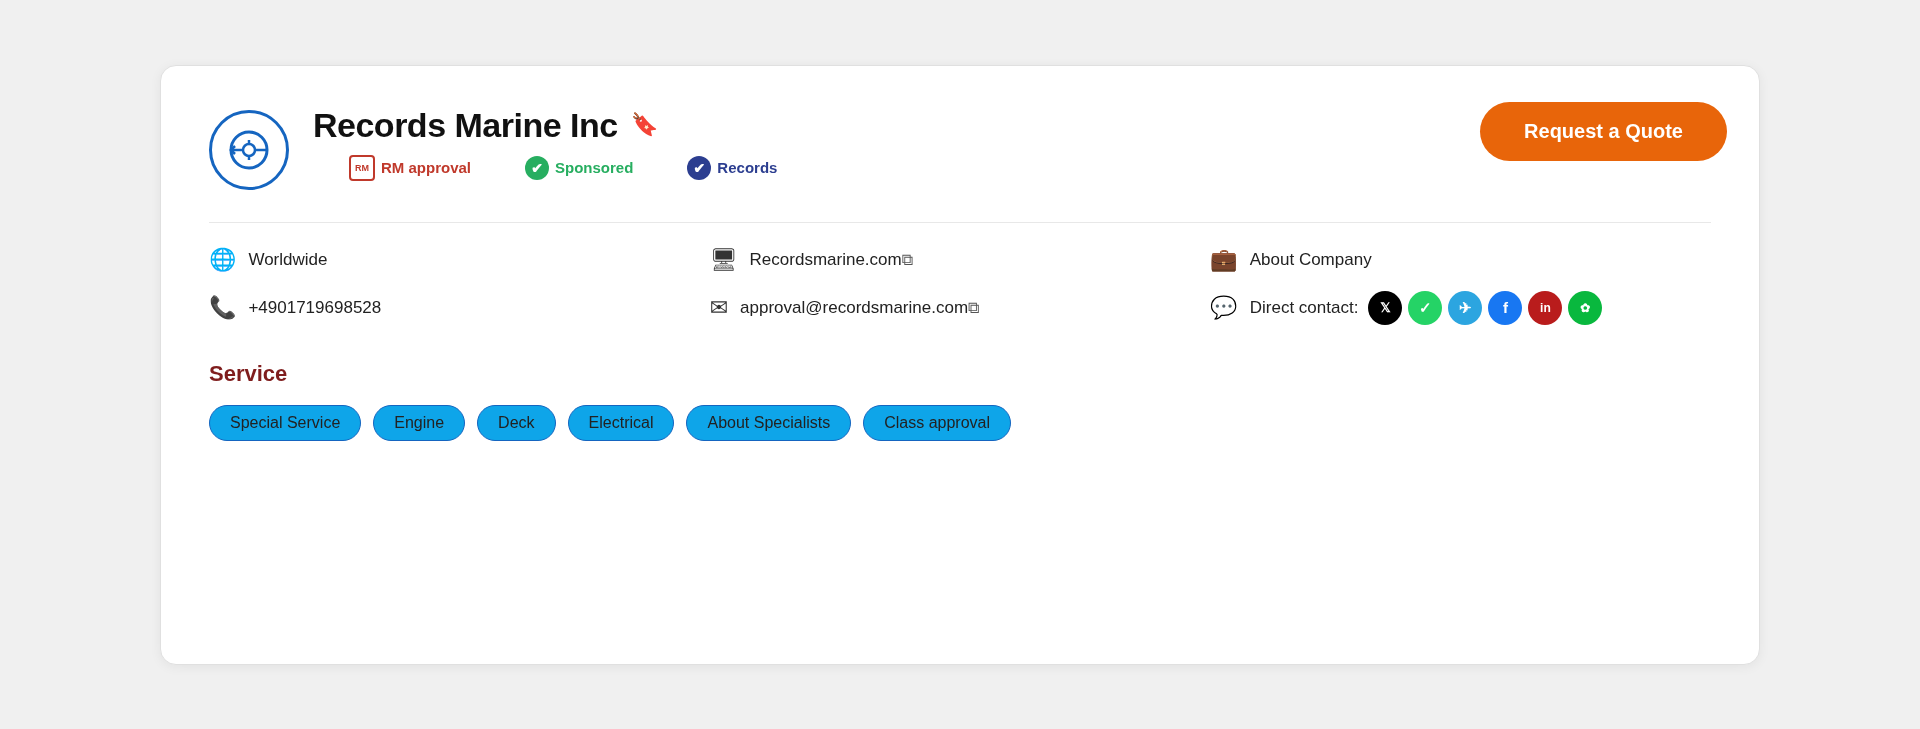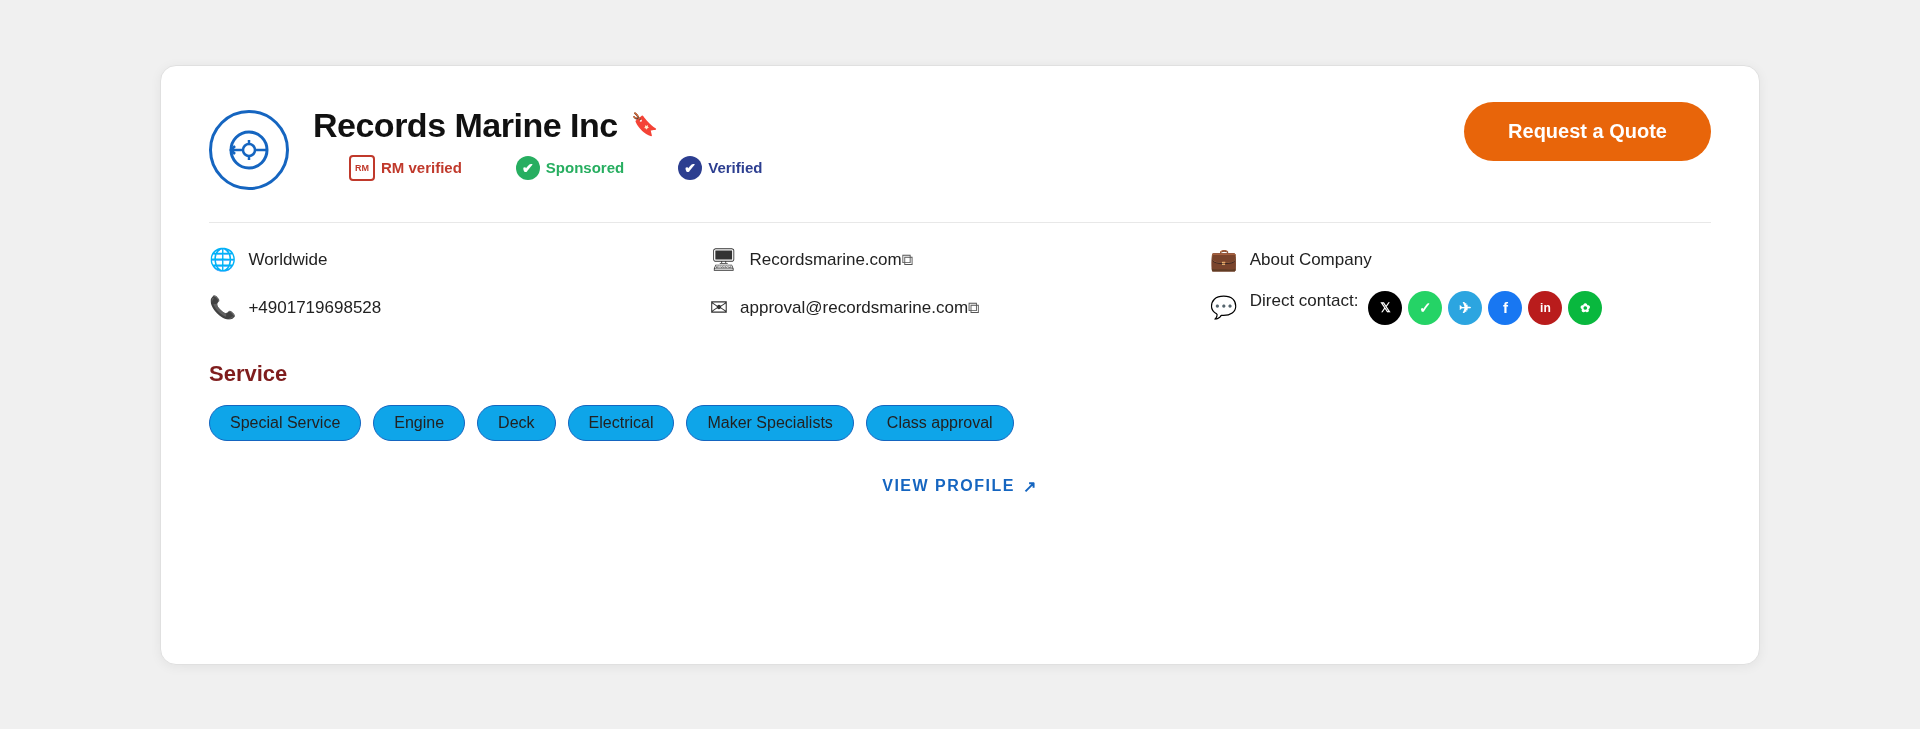--- a/index.html
+++ b/index.html
@@ -117,21 +117,21 @@
       color: white;
       border: none;
       border-radius: 50px;
       padding: 18px 44px;
       font-size: 20px;
       font-weight: 600;
       cursor: pointer;
       white-space: nowrap;
       position: absolute;
       top: 36px;
-      right: 48px;
+      right: 32px;
       text-align: center;
     }
     .info-grid {
       display: grid;
       grid-template-columns: 1fr 1fr 1fr;
       gap: 18px 0;
       margin-bottom: 36px;
     }
     .info-item {
       display: flex;
@@ -149,20 +149,21 @@
       display: flex;
       align-items: center;
     }
     .copy-icon {
       font-size: 16px;
       color: #555;
       cursor: pointer;
     }
     .direct-contact-row {
       display: flex;
+      align-items: center;
       gap: 10px;
     }
     .social-icons {
       display: flex;
       align-items: center;
       gap: 6px;
     }
     .social-btn {
       width: 34px;
       height: 34px;
@@ -250,31 +251,31 @@
 
     <div class="company-info">
       <div class="company-name-row">
         <span class="company-name">Records Marine Inc</span>
         <span class="bookmark-icon">🔖</span>
       </div>
       <div class="badges-row">
 
         <div class="badge badge-rm">
           <span class="badge-icon badge-icon-rm">RM</span>
-          <span>RM verified</span>
+          <span>RM approval</span>
         </div>
 
         <div class="badge badge-sponsored">
           <span class="badge-icon badge-icon-green">✔</span>
           <span>Sponsored</span>
         </div>
 
         <div class="badge badge-verified">
           <span class="badge-icon badge-icon-blue">✔</span>
-          <span>Verified</span>
+          <span>Records</span>
         </div>
       </div>
     </div>
   </div>
 
   <button class="request-btn">Request a Quote</button>
 
   <div class="divider"></div>
 
   <div class="info-grid">
@@ -325,24 +326,18 @@
       </div>
     </div>
   </div>
 
   <div class="section-label">Service</div>
   <div class="service-tags">
     <span class="service-tag">Special Service</span>
     <span class="service-tag">Engine</span>
     <span class="service-tag">Deck</span>
     <span class="service-tag">Electrical</span>
-    <span class="service-tag">Maker Specialists</span>
+    <span class="service-tag">About Specialists</span>
     <span class="service-tag">Class approval</span>
   </div>
 
-  <div class="view-profile-row">
-    <a class="view-profile-link" href="#">
-      <span>VIEW PROFILE</span>
-      <span>↗</span>
-    </a>
-  </div>
 
 </div>
 
 </body></html>

